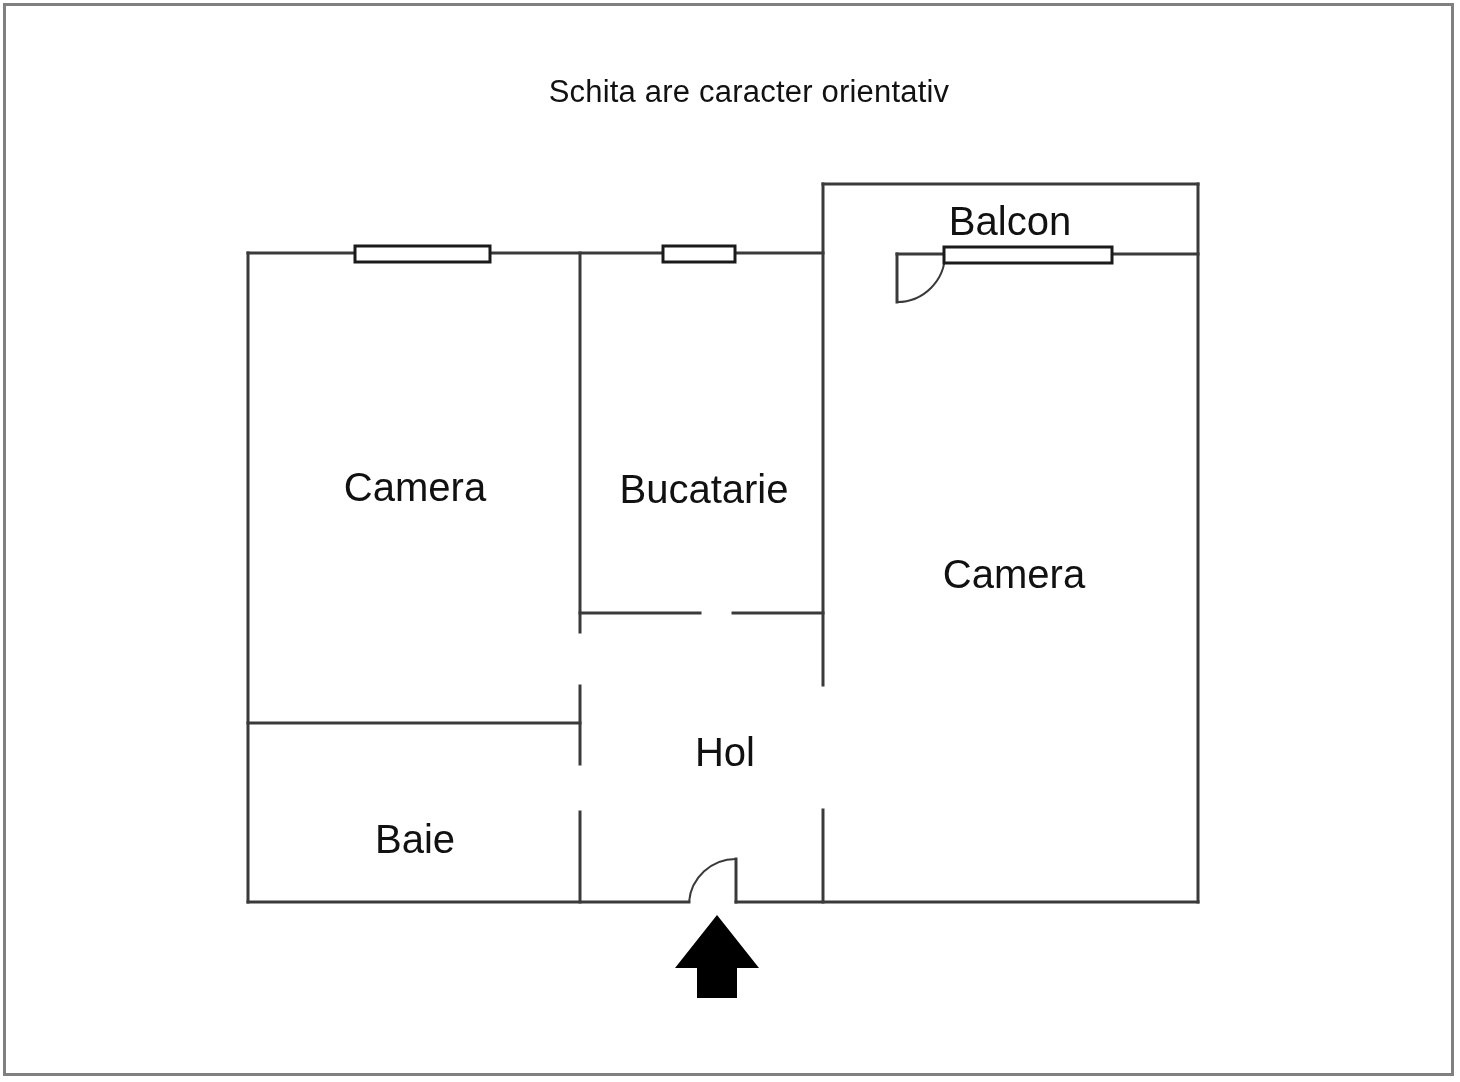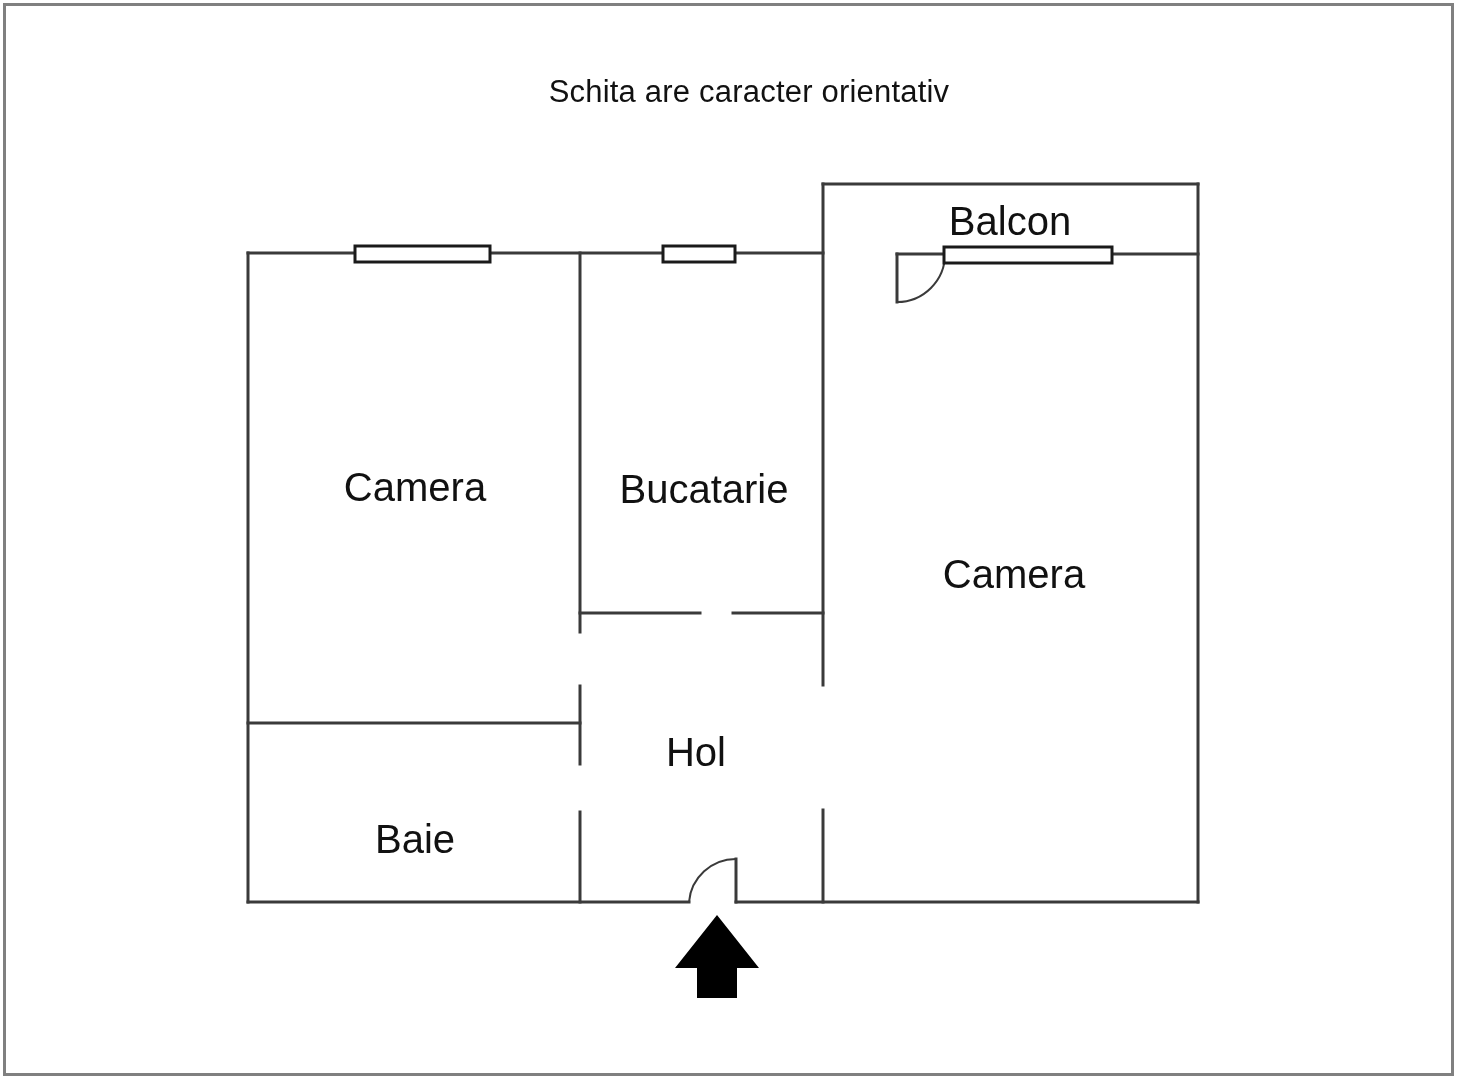--- a/index.html
+++ b/index.html
@@ -52,21 +52,21 @@
     font-size: 40px;
     color: #111111;
     white-space: nowrap;
     transform: translate(-50%, -50%);
     text-align: center;
   }
   #label-camera-left { left: 415px; top: 487px; }
   #label-bucatarie   { left: 704px; top: 481px; margin-top: 8px; }
   #label-camera-right{ left: 1014px; top: 574px; }
   #label-balcon      { left: 1010px; top: 221px; }
-  #label-hol         { left: 696px; top: 752px; }
+  #label-hol         { left: 725px; top: 752px; }
   #label-baie        { left: 415px; top: 839px; }
 </style>
 </head>
 <body>
 
 <div id="page">
 
   <div id="page-border"></div>
 
   <svg id="plan-svg" viewBox="0 0 1460 1082" xmlns="http://www.w3.org/2000/svg">

